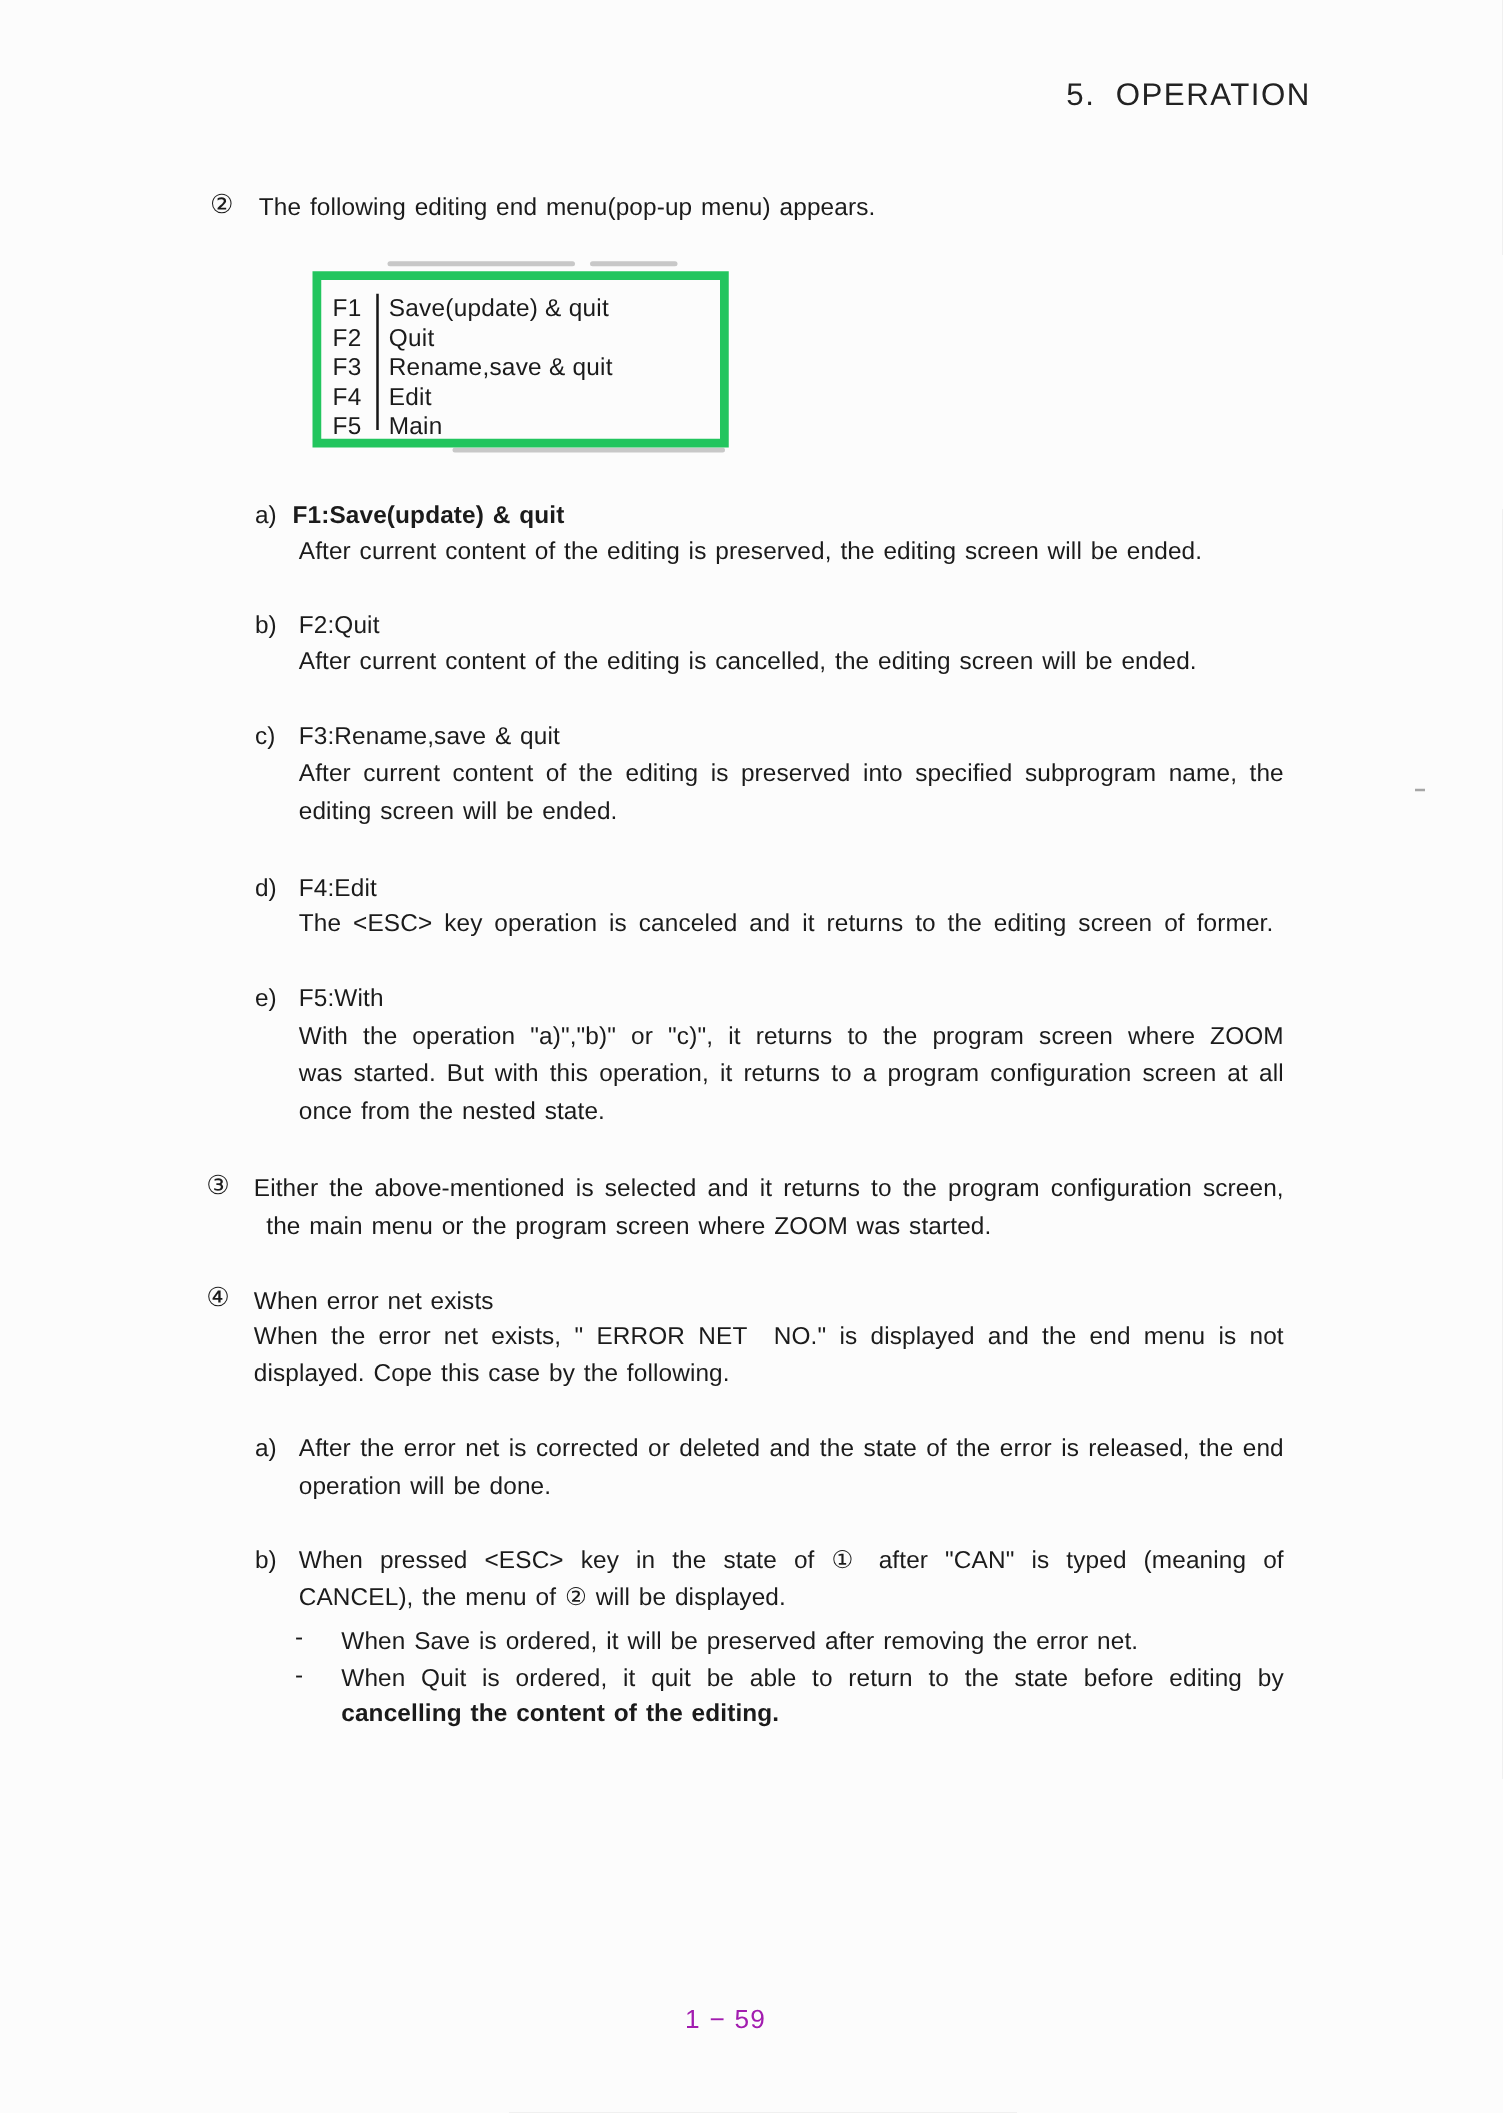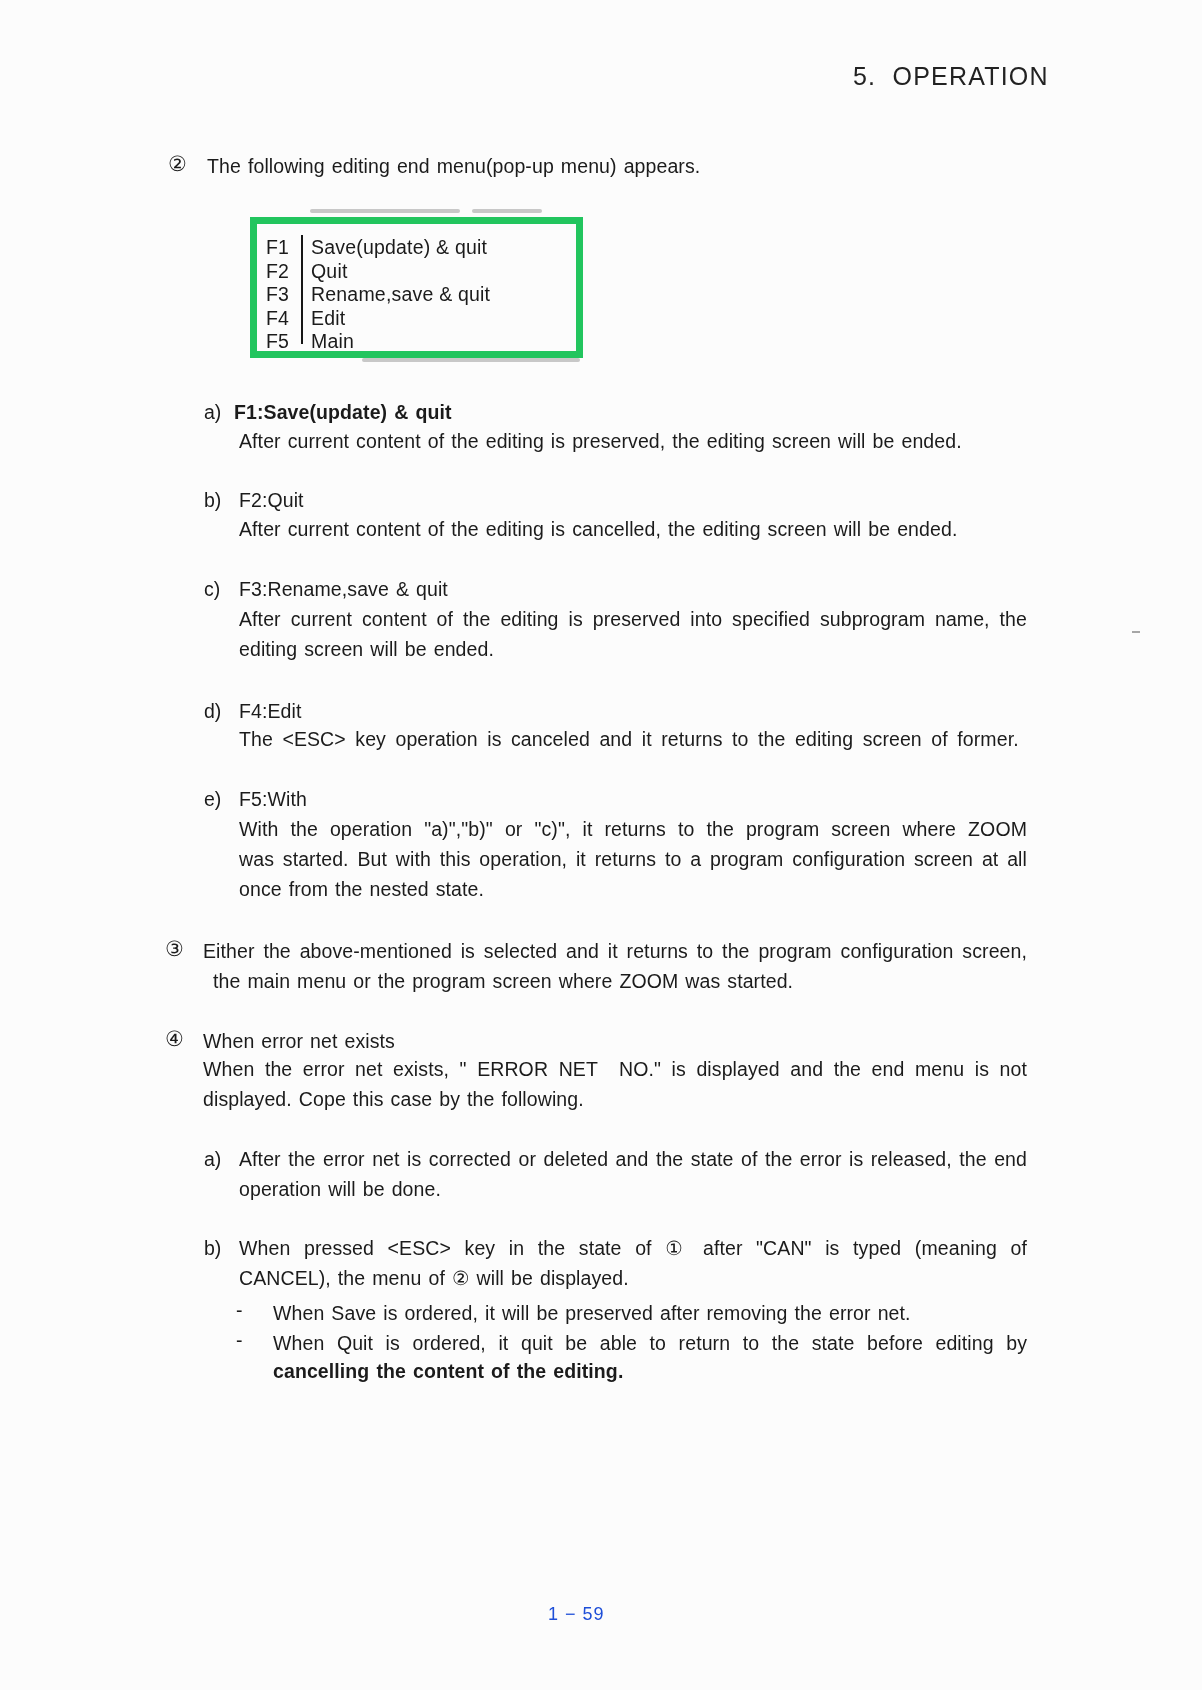--- a/index.html
+++ b/index.html
@@ -53,24 +53,24 @@
     line-height:23.5px;
     font-size:19.5px;
     letter-spacing:.2px;
   }
   .menu-key{width:44px;padding-left:9px;box-sizing:border-box;}
   .menu-label{padding-left:10px;}
   .smudge{position:absolute;background:#9d9d9d;opacity:.55;border-radius:2px;}
   .stray{position:absolute;background:#8a8a8a;opacity:.75;}
   .footer{
     position:absolute;
-    font-size:18px;
+    font-size:21px;
     letter-spacing:1px;
     white-space:pre;
-    color:#1d4ed8;
+    color:#a21caf;
   }
 </style>
 </head>
 <body>
 
 <div class="page">
 
   <div class="hdr" style="left:853px;top:62px;">5.  OPERATION</div>
 
   <div class="marker circ" style="left:168px;top:153px;">②</div>

